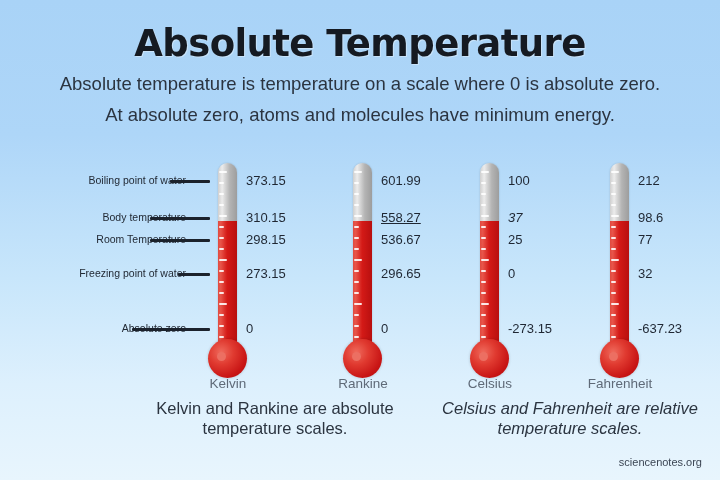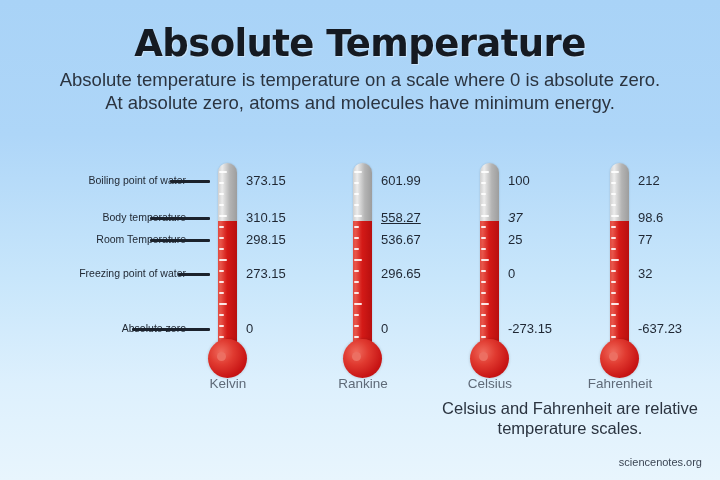--- a/index.html
+++ b/index.html
@@ -35,21 +35,21 @@
     text-shadow: 1px 1px 0 rgba(255,255,255,0.35);
     font-family: "DejaVu Sans", sans-serif;
   }
   #subtitle {
     position: absolute;
     top: 68px;
     left: 50px;
     width: 620px;
     text-align: center;
     font-size: 18.5px;
-    line-height: 23px;
+    line-height: 31px;
     color: #2b3440;
     font-family: "Liberation Sans", sans-serif;
   }
 
   
   .row-label {
     position: absolute;
     left: 14px;
     width: 172px;
     text-align: right;
@@ -153,21 +153,21 @@
   .caption {
     position: absolute;
     top: 398px;
     font-size: 16.5px;
     line-height: 20px;
     text-align: center;
     color: #2b3440;
     font-family: "Liberation Sans", sans-serif;
   }
   #caption-left  { left: 118px; width: 314px; }
-  #caption-right { left: 430px; width: 280px; }
+  #caption-right { left: 430px; width: 280px; font-style: italic; }
 
   #credit {
     position: absolute;
     right: 18px;
     bottom: 12px;
     font-size: 11px;
     color: #3c4654;
     font-family: "Liberation Sans", sans-serif;
   }
 </style>
@@ -323,17 +323,18 @@
       <div class="bulb-dot"></div>
     </div>
     <div class="value" style="left:46px; top:10px;">212</div>
     <div class="value" style="left:46px; top:47px;">98.6</div>
     <div class="value" style="left:46px; top:69px;">77</div>
     <div class="value" style="left:46px; top:103px;">32</div>
     <div class="value" style="left:46px; top:158px;">-637.23</div>
     <div class="scale-name">Fahrenheit</div>
   </div>
 
+  <div class="caption" id="caption-left">Kelvin and Rankine are absolute temperature scales.</div>
   <div class="caption" id="caption-right">Celsius and Fahrenheit are relative temperature scales.</div>
 
   <div id="credit">sciencenotes.org</div>
 
 </div>
 
 </body></html>

